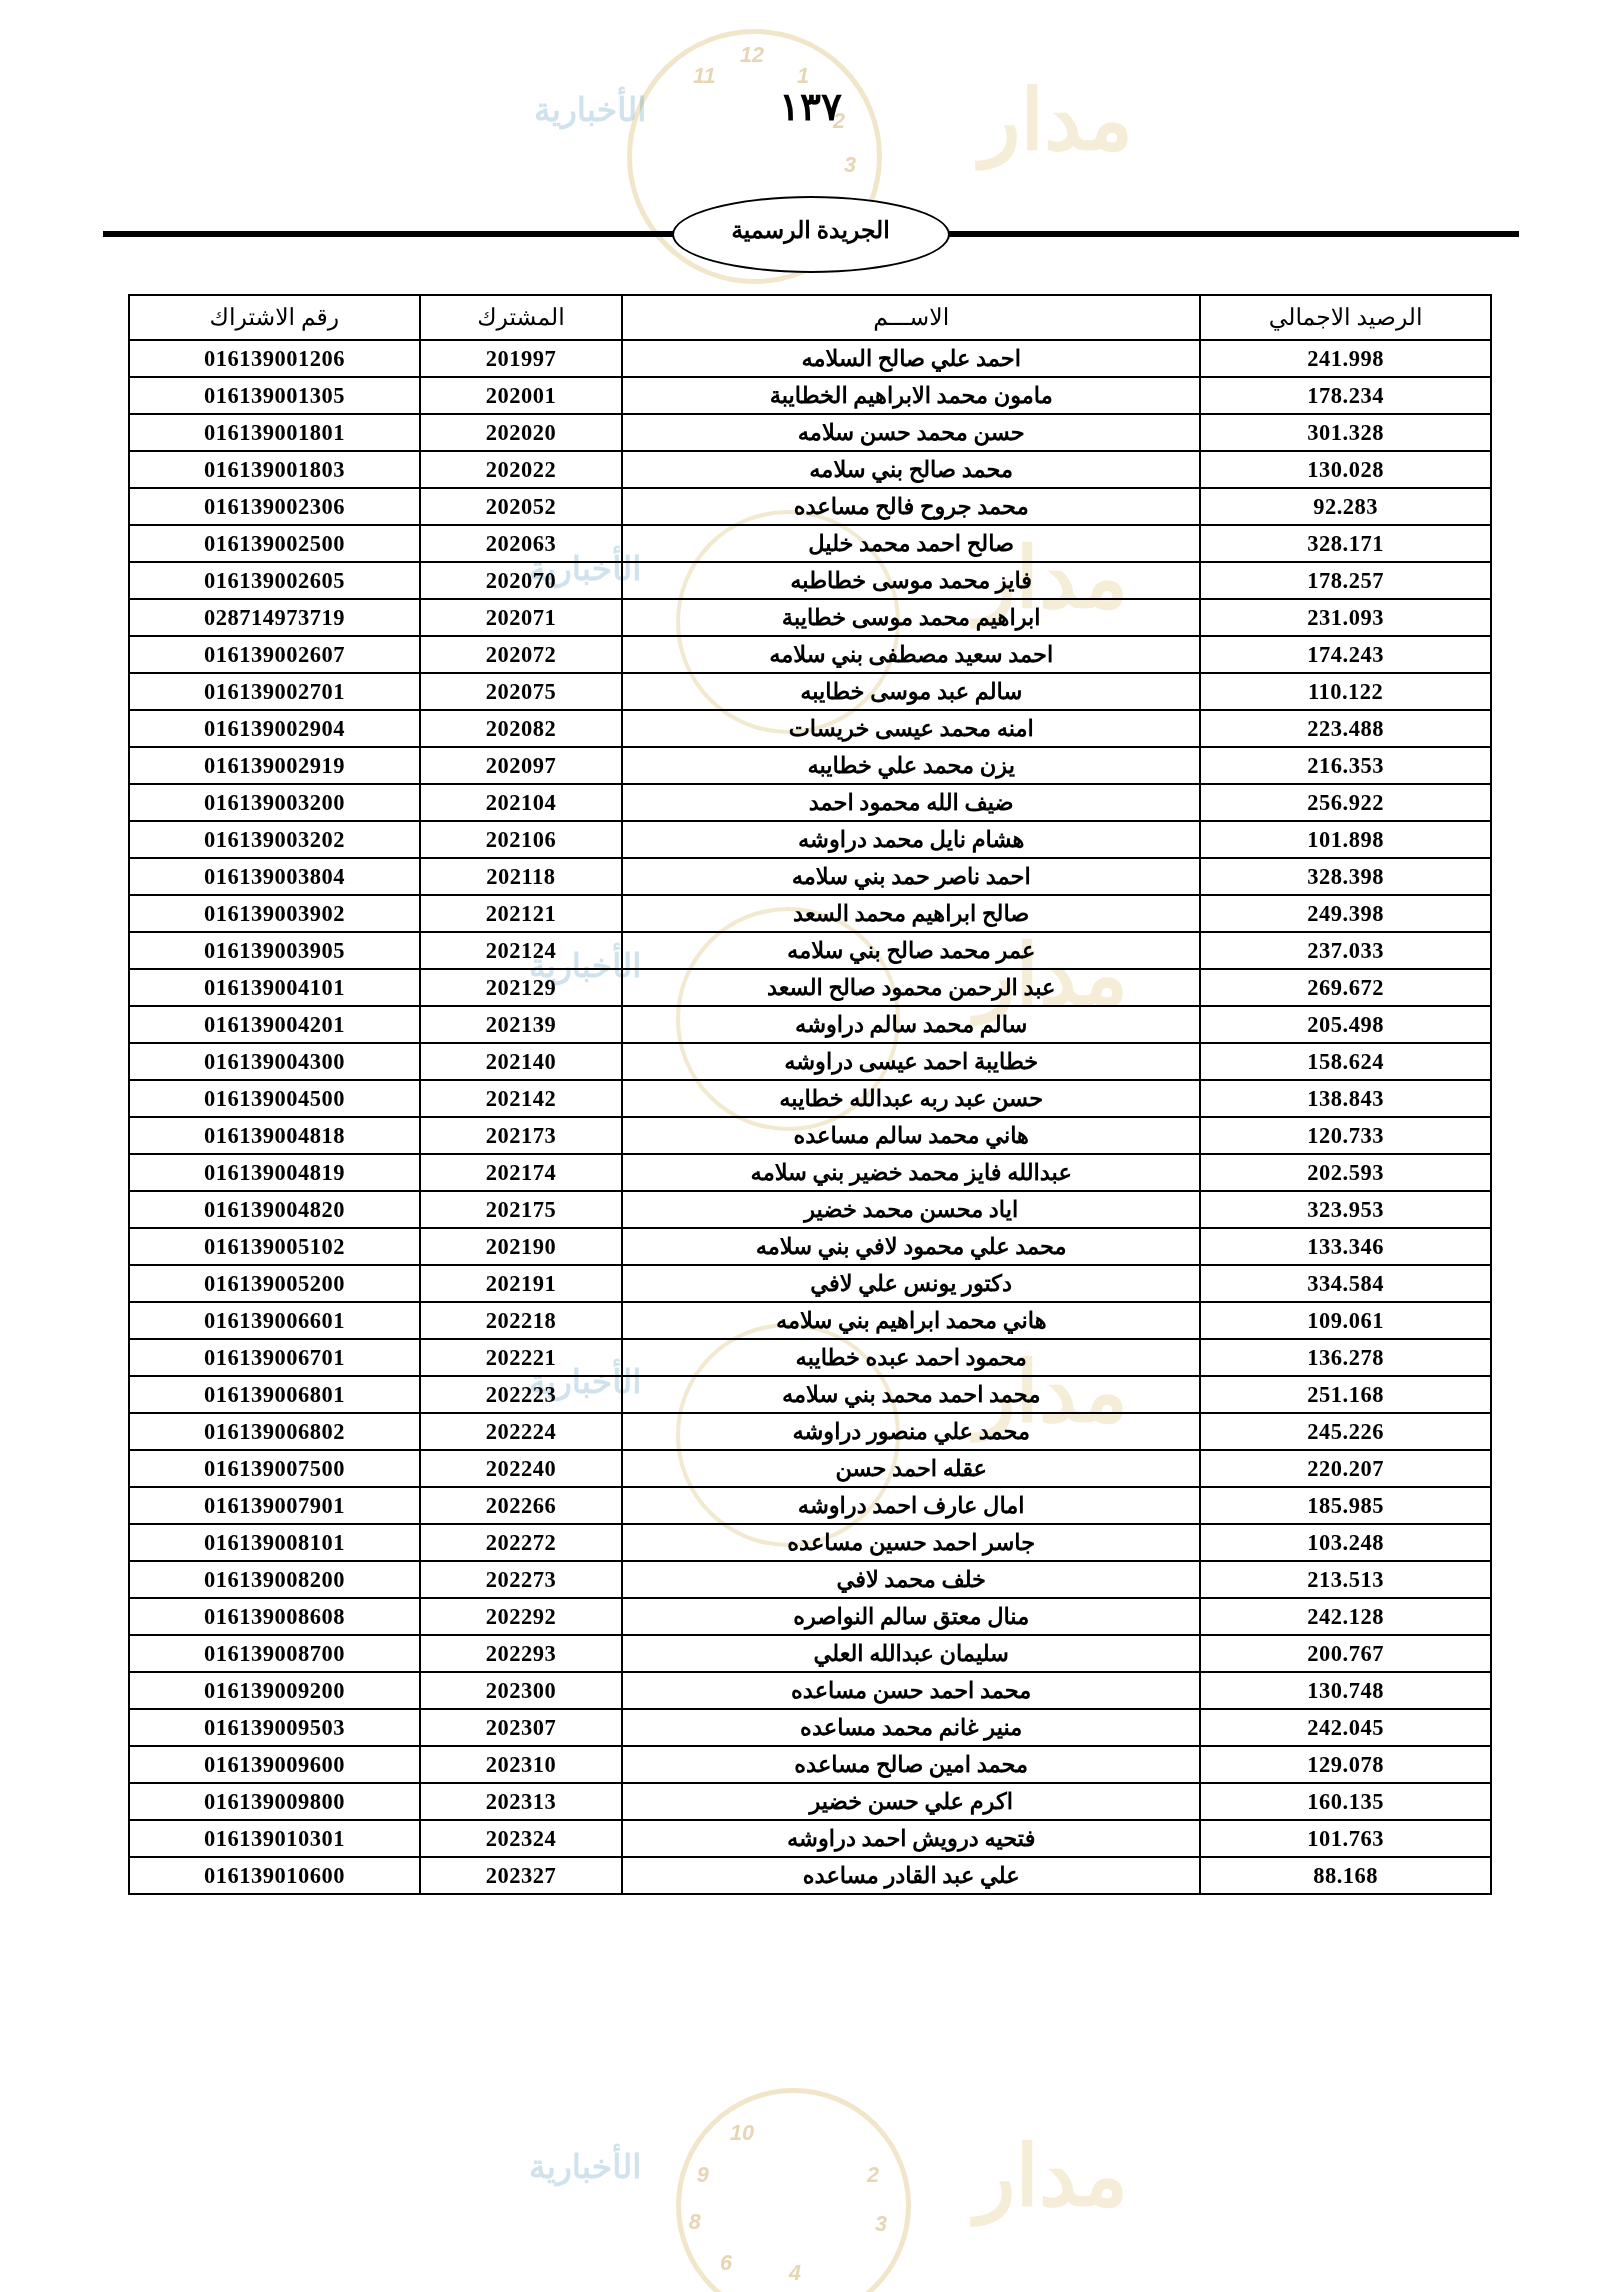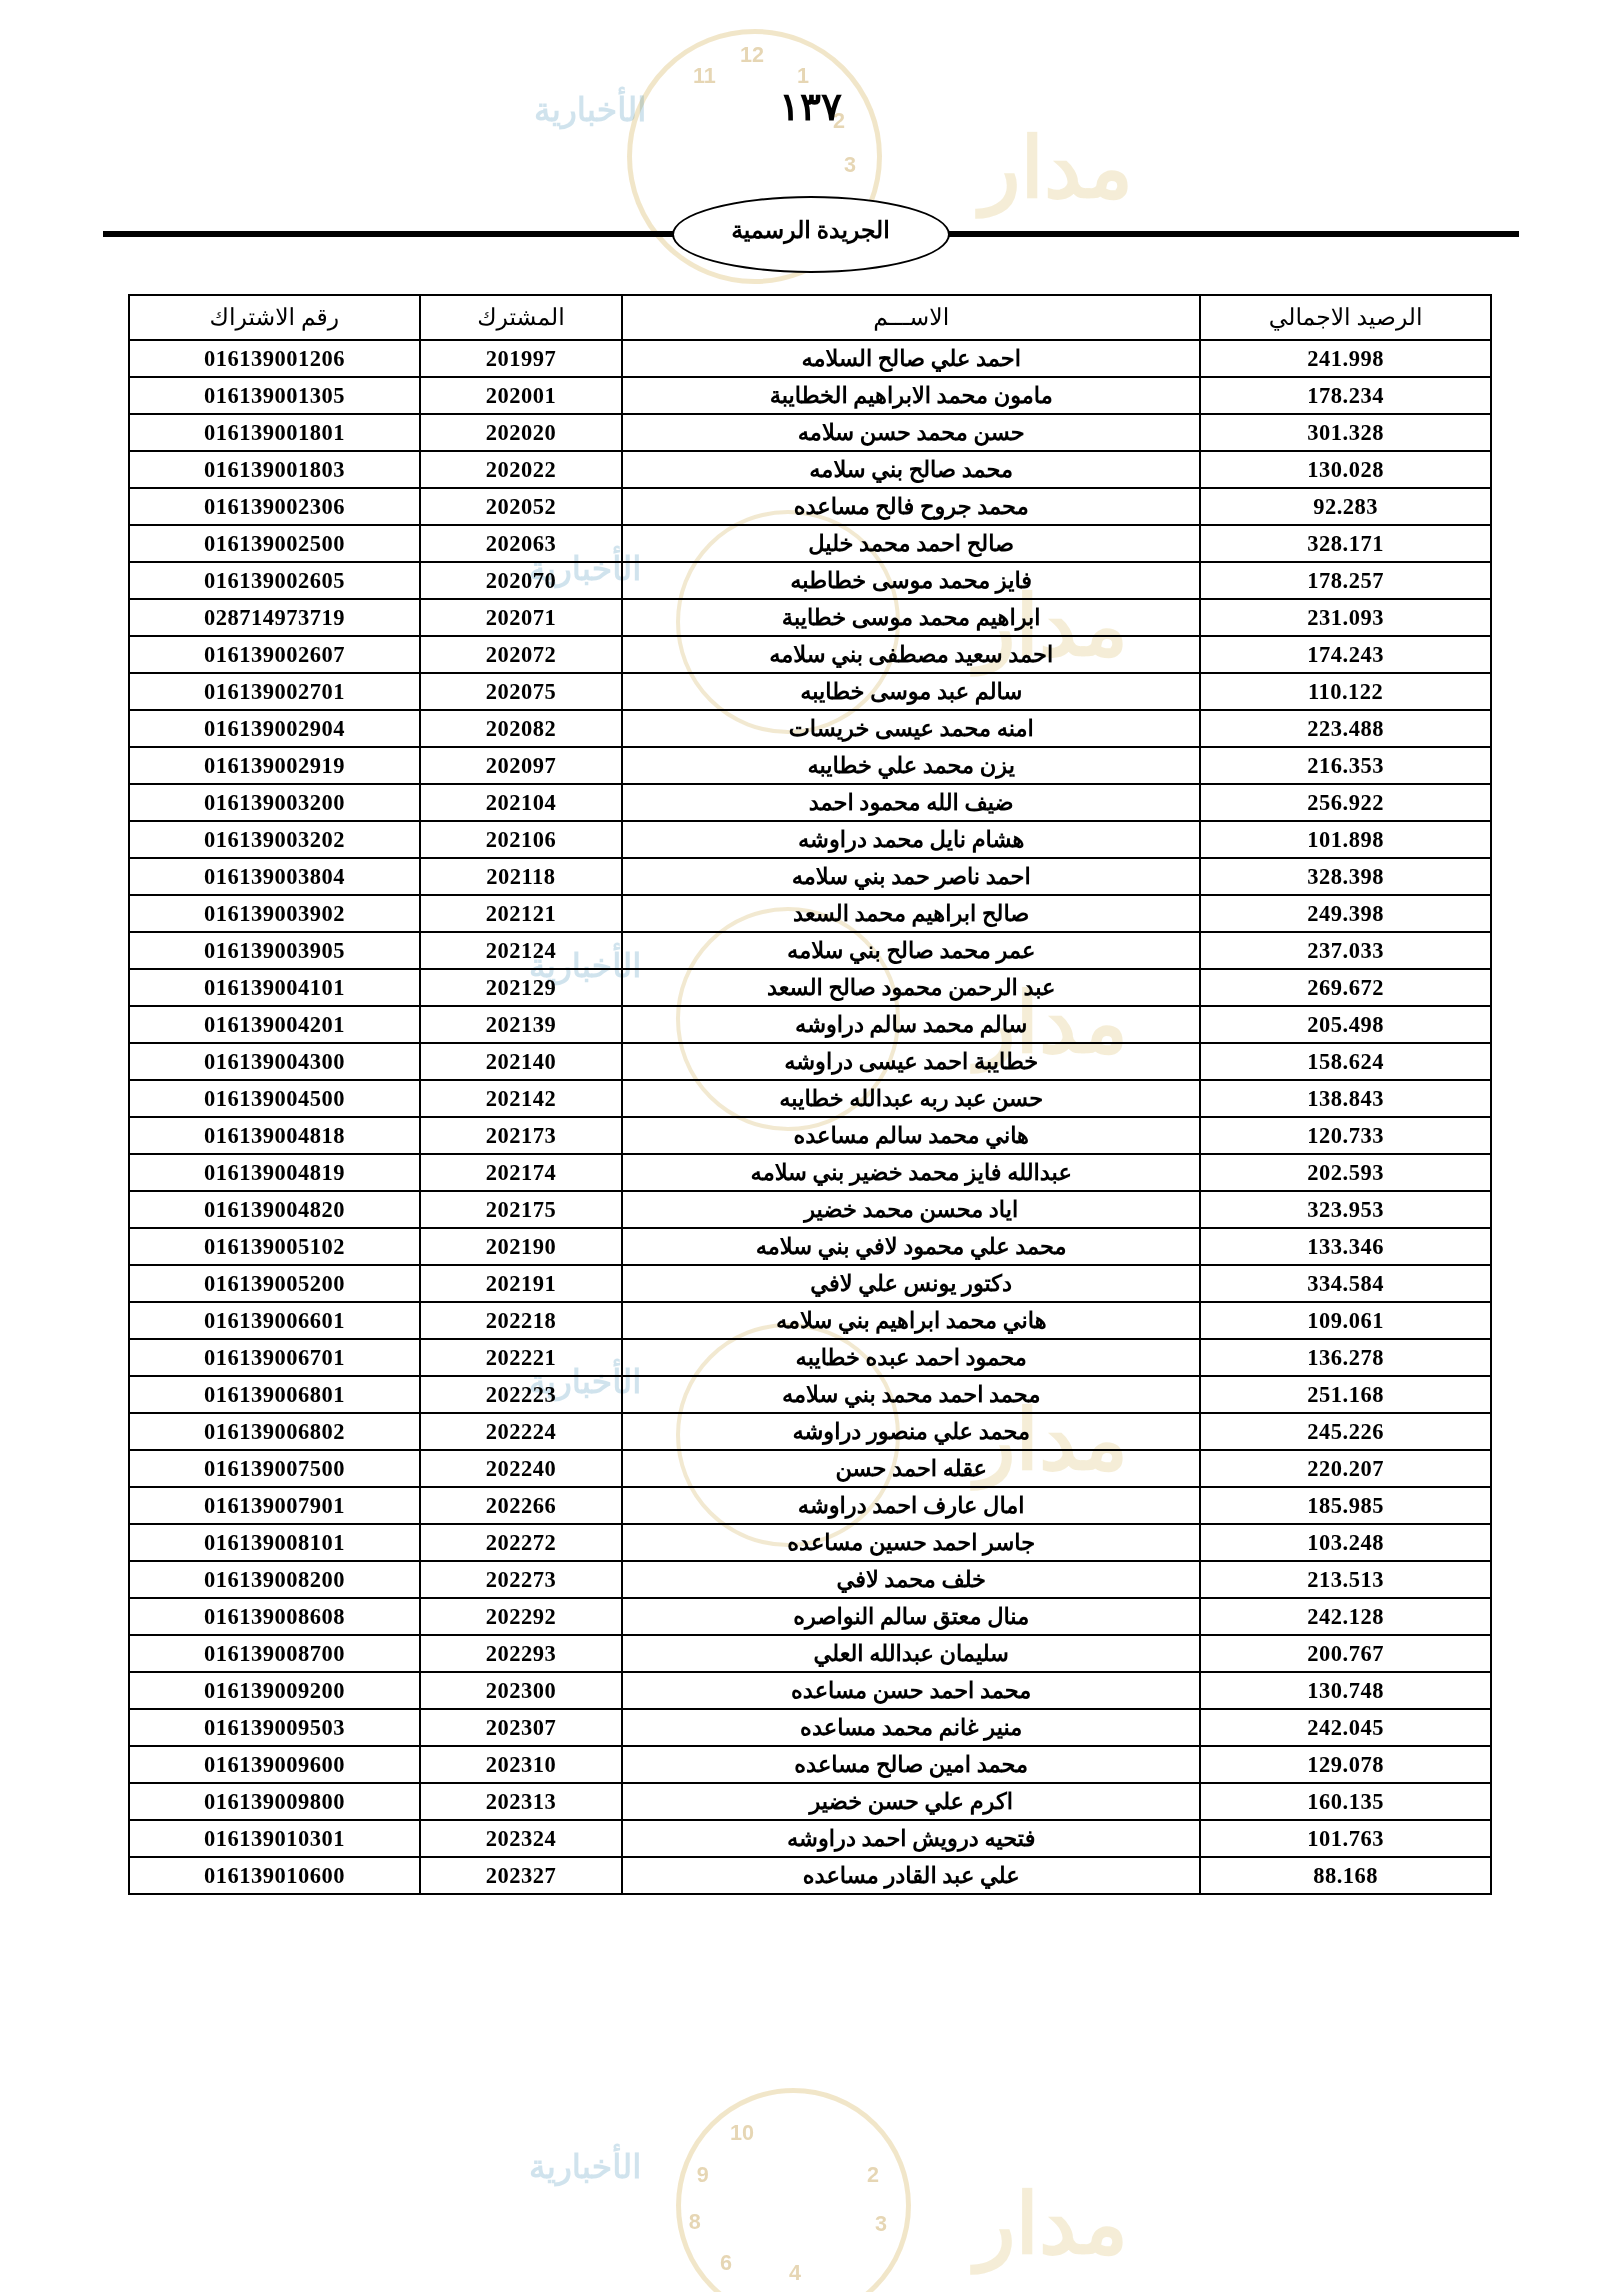--- a/index.html
+++ b/index.html
@@ -32,28 +32,28 @@
   .wm-text {
     color: #0369a1;
     font-size: 33px;
     font-weight: bold;
     letter-spacing: 2px;
   }
   .wm-big {
     color: #c9a227;
     font-size: 84px;
     font-weight: bold;
-    margin-top: 48px;
   }
   .wm-clock {
     width: 245px;
     height: 245px;
     border: 5.9px solid #e2c98a;
     border-radius: 50%;
     opacity: 0.45;
+    font-style: italic;
   }
   .wm-clock .tick {
     position: absolute;
     color: #c8a55a;
     font-size: 21.6px;
     font-family: "Liberation Sans", sans-serif;
     font-weight: bold;
   }
   .wm-ring {
     border: 4.9px solid #e6d3a3;

